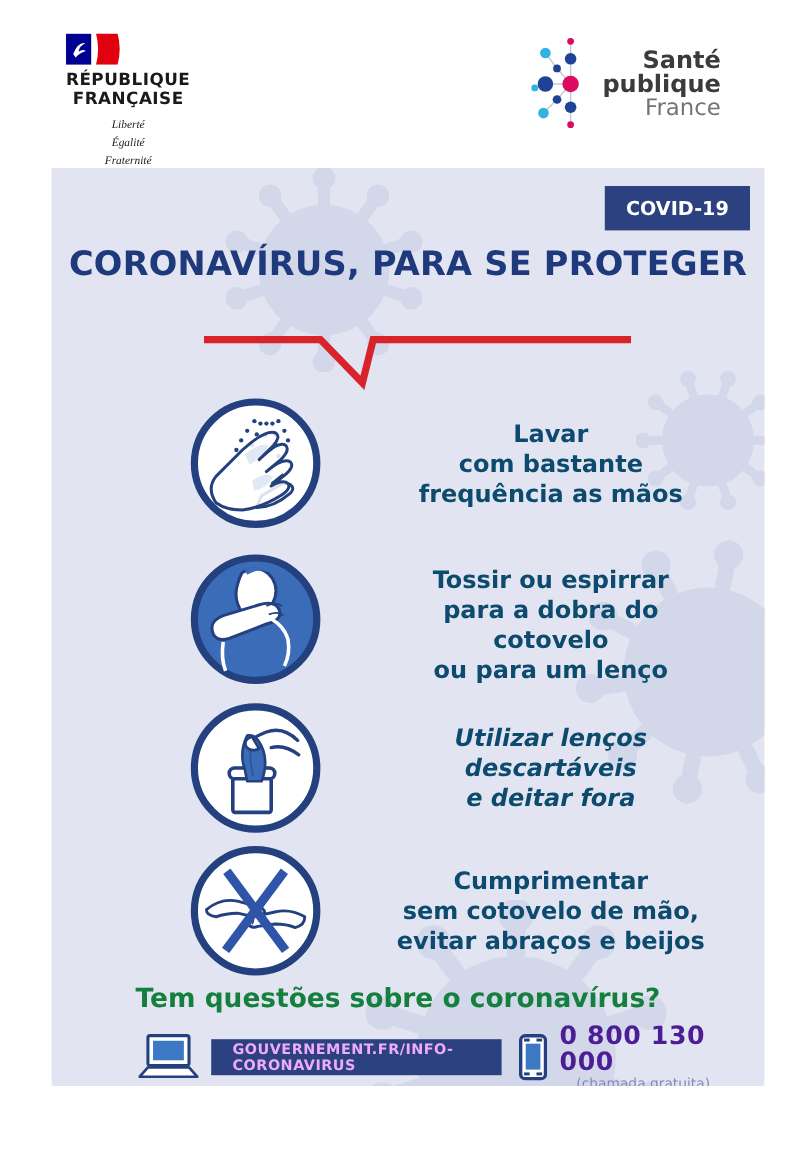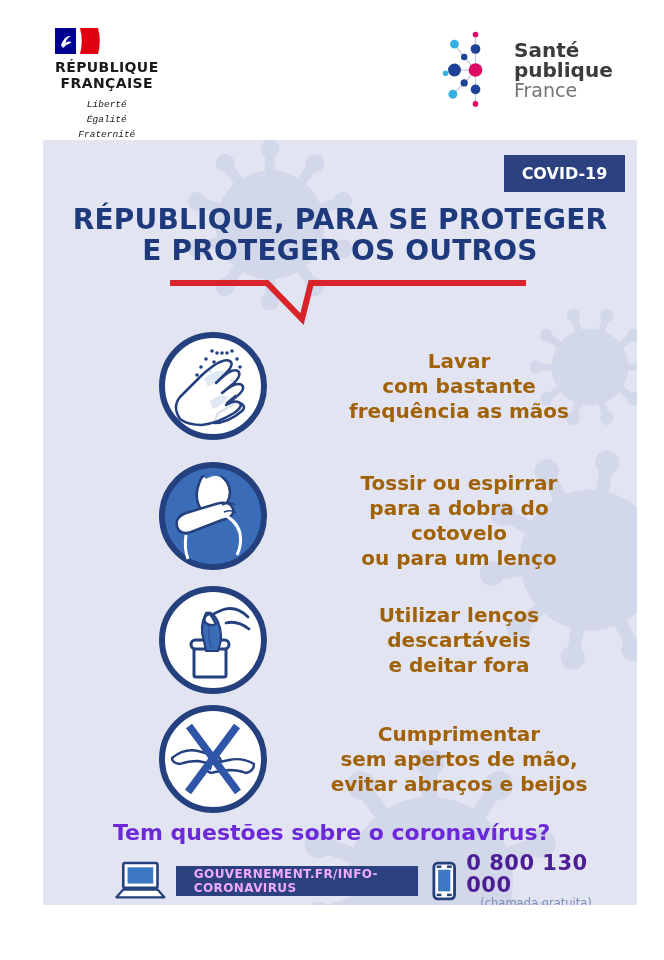--- a/index.html
+++ b/index.html
@@ -5,44 +5,44 @@
   * { margin:0; padding:0; box-sizing:border-box; }
   html,body { background:#fff; }
   .page {
     position:relative; width:664px; height:960px; background:#ffffff;
     font-family:"DejaVu Sans","Liberation Sans",sans-serif; overflow:hidden;
   }
   
   .gov-logo { position:absolute; left:55px; top:28px;text-align:center; }
   .flag { display:block; margin-bottom:5px; }
   .gov-name { font-size:14px; font-weight:700; color:#1a1a1a; line-height:1.15; letter-spacing:.4px; }
-  .motto { margin-top:7px; font-family:Liberation Mono, monospace; font-style:italic; font-size:9.5px; color:#1a1a1a; line-height:1.55; }
+  .motto { margin-top:7px; font-family:Liberation Serif, serif; font-style:italic; font-size:9.5px; color:#1a1a1a; line-height:1.55; }
   .spf-logo { position:absolute; left:438px; top:28px; display:flex; align-items:center; }
-  .spf-text { margin-left:22px; line-height:1.02; }
+  .spf-text { margin-left:10px; line-height:1.02;text-align:right; }
   .spf-text .l1,.spf-text .l2 { font-size:20px; font-weight:700; color:#3d3b3a; }
   .spf-text .l3 { font-size:19px; font-weight:400; color:#737373; }
 
   
   .panel { position:absolute; left:43px; top:140px; width:594px; height:765px; background:#e2e5f1; overflow:hidden; }
   .virus { position:absolute; pointer-events:none; }
 
   .badge { position:absolute; top:15px; right:12px; width:121px; height:37px; background:#2b4180;
            display:flex; align-items:center; justify-content:center; color:#fff; font-size:16px; font-weight:700; }
 
   .title { position:absolute; top:64px; left:0; width:100%; text-align:center;
            color:#1f3a7c; font-weight:700; font-size:28px; line-height:1.12; letter-spacing:.2px; }
 
   .tail { position:absolute; left:127px; top:139px; }
 
   .tip-row { position:absolute; left:115px; display:flex; align-items:center; }
   .tip-icon { width:110px; height:110px; flex:0 0 110px; }
   .tip-text { width:330px; margin-left:26px; text-align:center; white-space:pre-line;
-              color:#a16207; font-weight:700; font-size:20px; line-height:1.25; }
-
-  .question { position:absolute; left:70px; top:680px; color:#6d28d9; font-weight:700; font-size:22px; }
+              color:#0c4a6e; font-weight:700; font-size:20px; line-height:1.25; }
+
+  .question { position:absolute; left:70px; top:680px; color:#15803d; font-weight:700; font-size:22px; }
 
   .footer { position:absolute; left:70px; top:712px; display:flex; align-items:center; }
   .site-bar { margin-left:8px; width:247px; height:30px; background:#2b4180; display:flex; align-items:center;
               padding-left:18px; color:#f0abfc; font-size:12px; font-weight:700; letter-spacing:.4px; }
   .phone-wrap { margin-left:10px; }
   .phone-num { color:#4c1d95; font-weight:700; font-size:21px; letter-spacing:.5px; line-height:1.05; }
   .phone-note { color:#7e8cb8; font-size:11.5px; padding-left:14px;text-decoration:underline; }
   .m14 { margin-left:14px; }
 </style>
 </head>
@@ -288,22 +288,21 @@
               <rect x="47" y="4" width="6" height="16" rx="3"></rect>
               <circle cx="50" cy="5" r="5.5"></circle>
             </g>
           </g>
       </g>
     </svg>
 
     <div class="badge">COVID-19</div>
 
     <div class="title">
-      <div>RÉPUBLIQUE, PARA SE PROTEGER</div>
-      <div>E PROTEGER OS OUTROS</div>
+      <div>CORONAVÍRUS, PARA SE PROTEGER</div>
     </div>
 
     <svg class="tail" width="356" height="48" viewBox="0 0 356 48">
       <polyline points="0,4 97,4 132,40 141,4 353,4" fill="none" stroke="#d8232a" stroke-width="6" stroke-linejoin="miter" stroke-linecap="square"></polyline>
     </svg>
 
     <div class="tip-row" style="top:191px;">
       <svg class="tip-icon" viewBox="0 0 110 110">
         <circle cx="55" cy="55" r="51" fill="#ffffff" stroke="#24407e" stroke-width="6"></circle>
         <g fill="#24407e">
@@ -346,21 +345,21 @@
         <path d="M64 44 Q72 40 77 44 M66 51 Q74 48 78 52" fill="none" stroke="#24407e" stroke-width="1.6"></path>
         <path d="M62 52 Q78 58 82 72 Q84 84 79 94" fill="none" stroke="#ffffff" stroke-width="3"></path>
         <path d="M28 74 Q26 88 30 98" fill="none" stroke="#ffffff" stroke-width="3"></path>
       </svg>
       <div class="tip-text">Tossir ou espirrar
 para a dobra do
 cotovelo
 ou para um lenço</div>
     </div>
 
-    <div class="tip-row" style="top:445px;">
+    <div class="tip-row" style="top:445px;font-style:italic;">
       <svg class="tip-icon" viewBox="0 0 110 110">
         <circle cx="55" cy="55" r="51" fill="#ffffff" stroke="#24407e" stroke-width="6"></circle>
         <rect x="36" y="62" width="32" height="30" rx="2" fill="#ffffff" stroke="#24407e" stroke-width="3"></rect>
         <rect x="33" y="55" width="38" height="9" rx="4.5" fill="#ffffff" stroke="#24407e" stroke-width="3"></rect>
         <path d="M48 28 Q41 42 46 56 L48 66 L60 66 Q66 50 60 37 Q55 26 48 28 Z" fill="#3a6cb8" stroke="#24407e" stroke-width="2.2" stroke-linejoin="round"></path>
         <path d="M52 33 Q49 46 53 62" fill="none" stroke="#24407e" stroke-width="1.4" opacity="0.55"></path>
         <path d="M90 32 Q78 20 64 25 Q56 28 51 32" fill="none" stroke="#24407e" stroke-width="2.8" stroke-linecap="round"></path>
         <path d="M91 44 Q79 35 68 38" fill="none" stroke="#24407e" stroke-width="2.8" stroke-linecap="round"></path>
         <path d="M52 29 Q45 31 47 37 Q51 42 58 39 Z" fill="#ffffff" stroke="#24407e" stroke-width="2.2" stroke-linejoin="round"></path>
       </svg>
@@ -372,21 +371,21 @@
     <div class="tip-row" style="top:564px;">
       <svg class="tip-icon" viewBox="0 0 110 110">
         <circle cx="55" cy="55" r="51" fill="#ffffff" stroke="#24407e" stroke-width="6"></circle>
         <path d="M14 54 Q26 44 40 47 L58 52 Q64 54 62 58 Q60 62 54 60 L40 57 Q30 57 22 60 Q14 59 14 54 Z" fill="#ffffff" stroke="#24407e" stroke-width="2.4" stroke-linejoin="round"></path>
         <path d="M96 60 Q84 53 71 56 L53 60 Q47 62 49 66 Q51 70 57 68 L71 66 Q81 66 88 69 Q96 67 96 60 Z" fill="#ffffff" stroke="#24407e" stroke-width="2.4" stroke-linejoin="round"></path>
         <path d="M50 57 Q55 61 52 66 M58 55 Q62 59 60 64" fill="none" stroke="#24407e" stroke-width="1.5"></path>
         <line x1="31" y1="22" x2="80" y2="88" stroke="#2f55a8" stroke-width="7.5"></line>
         <line x1="79" y1="22" x2="30" y2="88" stroke="#2f55a8" stroke-width="7.5"></line>
       </svg>
       <div class="tip-text">Cumprimentar
-sem apertos de mão,
+sem cotovelo de mão,
 evitar abraços e beijos</div>
     </div>
 
     <div class="question">Tem questões sobre o coronavírus?</div>
 
     <div class="footer">
       <svg width="56" height="42" viewBox="0 0 64 46">
         <rect x="12" y="2" width="40" height="29" rx="2" fill="#ffffff" stroke="#24407e" stroke-width="3"></rect>
         <rect x="17" y="7" width="30" height="19" fill="#3c78c4"></rect>
         <path d="M4 42 L60 42 L52 33 L12 33 Z" fill="#ffffff" stroke="#24407e" stroke-width="2.6" stroke-linejoin="round"></path>

